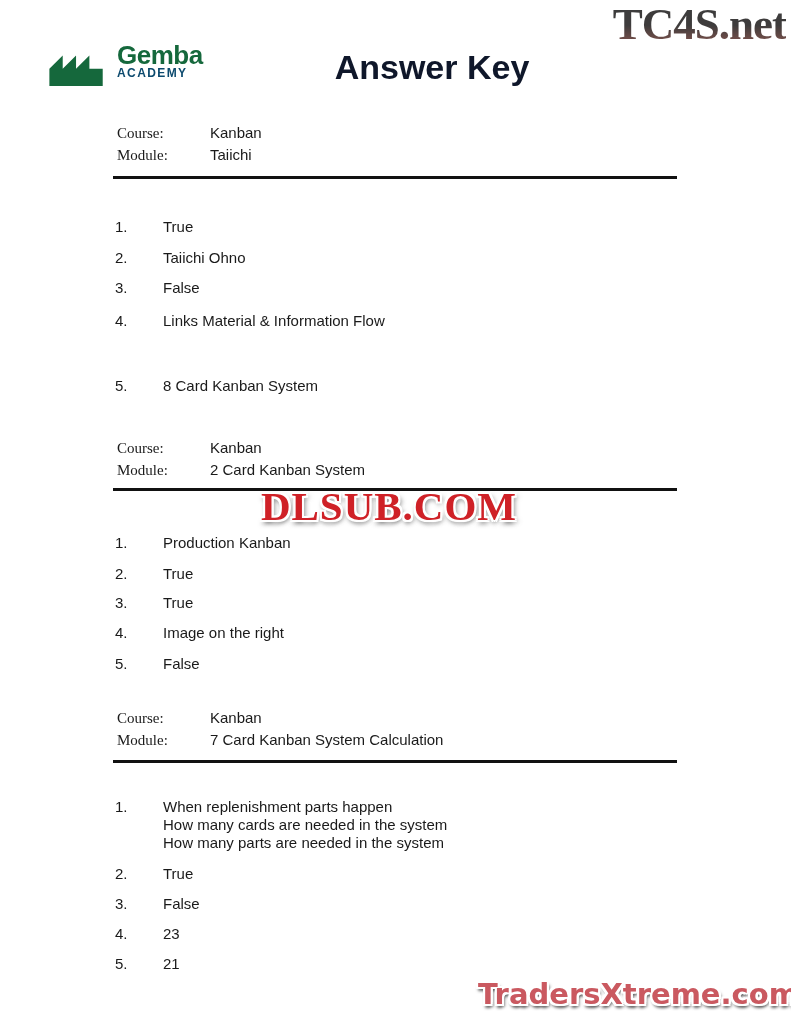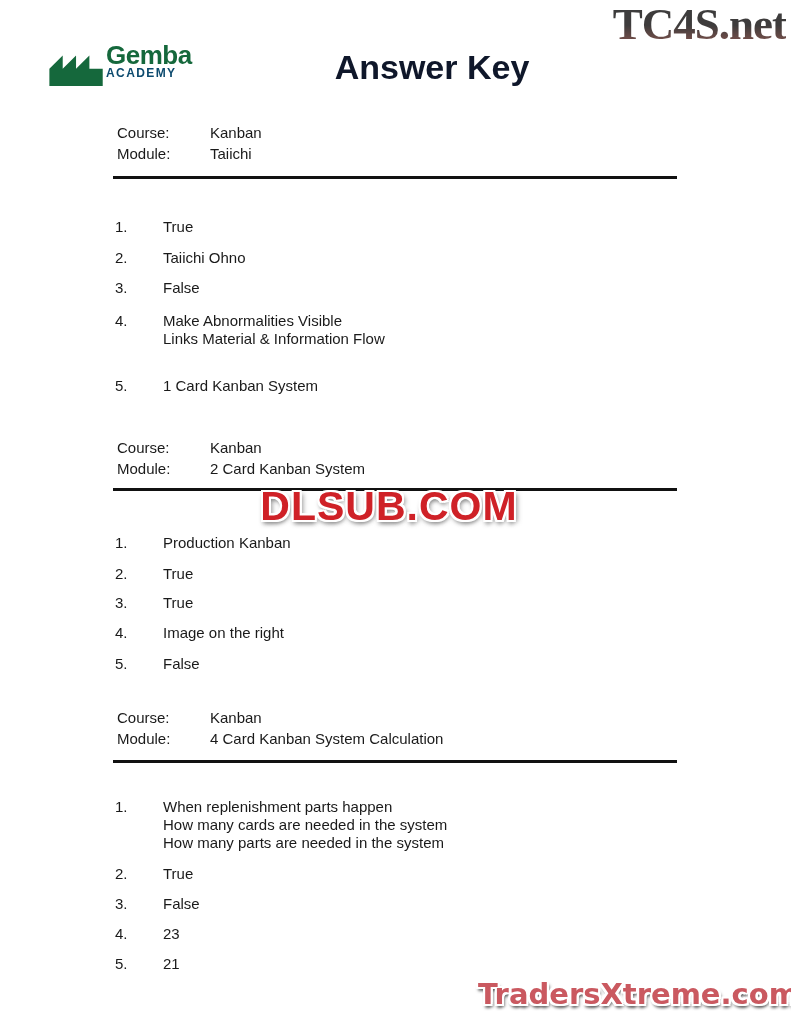--- a/index.html
+++ b/index.html
@@ -17,51 +17,51 @@
     position:absolute;top:2px;right:5px;
     font-family:"Liberation Serif",serif;
     font-weight:bold;font-size:45px;line-height:1;
     letter-spacing:-1px;white-space:nowrap;
     background:linear-gradient(180deg,#3c3c3c 0%,#3e3c3c 52%,#8a564f 100%);
     -webkit-background-clip:text;background-clip:text;color:transparent;
     filter:blur(.3px);
   }
 
   
-  .logo{position:absolute;left:48px;top:44px;display:flex;align-items:flex-start;gap:0;}
+  .logo{position:absolute;left:48px;top:44px;display:flex;align-items:flex-start;gap:11px;}
   .logo svg{display:block;margin-top:2px;}
   .logo-text{display:flex;flex-direction:column;}
   .logo-brand{font-weight:bold;font-size:26px;line-height:22px;color:#15683c;letter-spacing:-.5px;}
   .logo-sub{font-weight:bold;font-size:12px;line-height:14px;color:#0c4a6e;letter-spacing:1.4px;}
 
   
   .title{
     position:absolute;left:432px;top:48px;margin:0;
     transform:translateX(-50%);
     font-size:34px;font-weight:bold;white-space:nowrap;color:#0f172a;
   }
 
   
   .course-block{position:absolute;left:117px;font-size:15px;line-height:21px;}
-  .course-block .lbl{display:inline-block;width:93px;}
+  .course-block .lbl{display:inline-block;width:93px;font-family:Liberation Serif, serif;}
 
   
   .rule{position:absolute;left:113px;width:564px;height:3px;background:#111;}
 
   
   .item{position:absolute;left:115px;font-size:15px;line-height:18px;}
   .item .num{display:inline-block;width:48px;vertical-align:top;}
   .item .lines{display:inline-block;vertical-align:top;}
   .item .ln{display:block;white-space:nowrap;}
 
   
   .dlsub{
     position:absolute;left:247px;top:486px;width:284px;
     text-align:center;white-space:nowrap;
-    font-family:Liberation Sans, sans-serif;font-weight:bold;
+    font-family:Liberation Serif, serif;font-weight:bold;
     font-size:41px;line-height:1.02;letter-spacing:1px;
     color:#cf2127;
     text-shadow:
       -2px -2px 0 #fff, 2px -2px 0 #fff, -2px 2px 0 #fff, 2px 2px 0 #fff,
       0 -2px 0 #fff, 0 2px 0 #fff, -2px 0 0 #fff, 2px 0 0 #fff,
       0 4px 4px rgba(90,90,90,.65), 4px 2px 4px rgba(110,110,110,.5);
   }
 
   
   .traders{
@@ -107,24 +107,24 @@
   <div class="item" style="top:218px">
     <span class="num">1.</span><span class="lines"><span class="ln">True</span></span>
   </div>
   <div class="item" style="top:249px">
     <span class="num">2.</span><span class="lines"><span class="ln">Taiichi Ohno</span></span>
   </div>
   <div class="item" style="top:279px">
     <span class="num">3.</span><span class="lines"><span class="ln">False</span></span>
   </div>
   <div class="item" style="top:312px">
-    <span class="num">4.</span><span class="lines"><span class="ln">Make Abnormalities Visible</span><span class="ln">Links Material &amp; Information Flow</span></span>
+    <span class="num">4.</span><span class="lines"><span class="ln">Links Material &amp; Information Flow</span></span>
   </div>
   <div class="item" style="top:377px">
-    <span class="num">5.</span><span class="lines"><span class="ln">1 Card Kanban System</span></span>
+    <span class="num">5.</span><span class="lines"><span class="ln">8 Card Kanban System</span></span>
   </div>
 
   <div class="course-block" style="top:437px">
     <div>
       <span class="lbl">Course:</span><span class="val">Kanban</span>
     </div>
     <div>
       <span class="lbl">Module:</span><span class="val">2 Card Kanban System</span>
     </div>
   </div>
@@ -144,21 +144,21 @@
   </div>
   <div class="item" style="top:655px">
     <span class="num">5.</span><span class="lines"><span class="ln">False</span></span>
   </div>
 
   <div class="course-block" style="top:707px">
     <div>
       <span class="lbl">Course:</span><span class="val">Kanban</span>
     </div>
     <div>
-      <span class="lbl">Module:</span><span class="val">4 Card Kanban System Calculation</span>
+      <span class="lbl">Module:</span><span class="val">7 Card Kanban System Calculation</span>
     </div>
   </div>
   <div class="rule" style="top:760px"></div>
 
   <div class="item" style="top:798px">
     <span class="num">1.</span><span class="lines"><span class="ln">When replenishment parts happen</span><span class="ln">How many cards are needed in the system</span><span class="ln">How many parts are needed in the system</span></span>
   </div>
   <div class="item" style="top:865px">
     <span class="num">2.</span><span class="lines"><span class="ln">True</span></span>
   </div>

